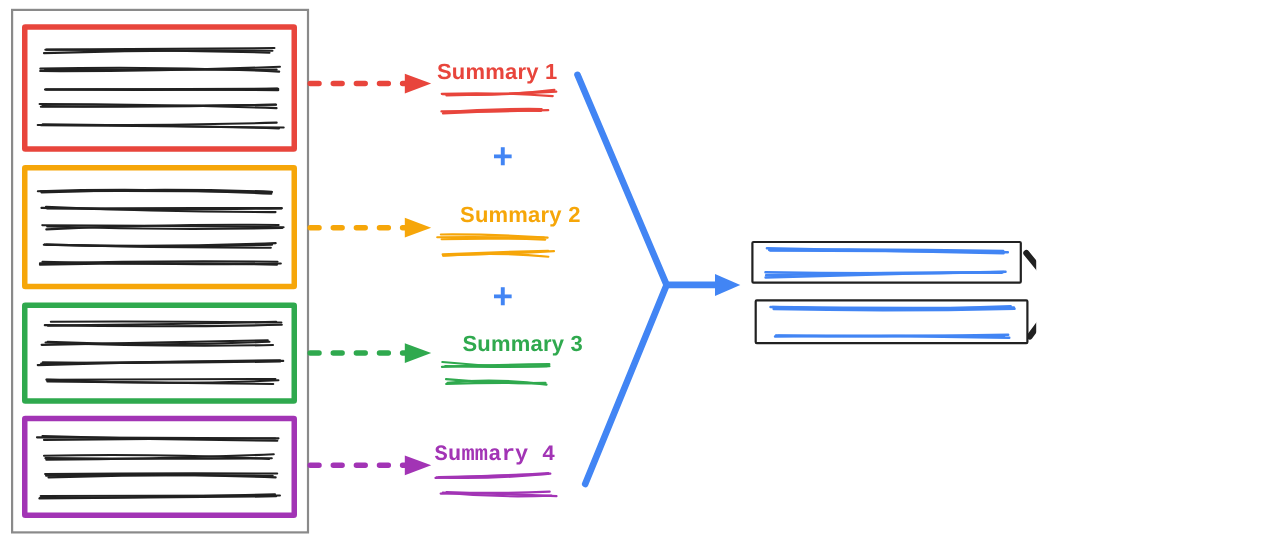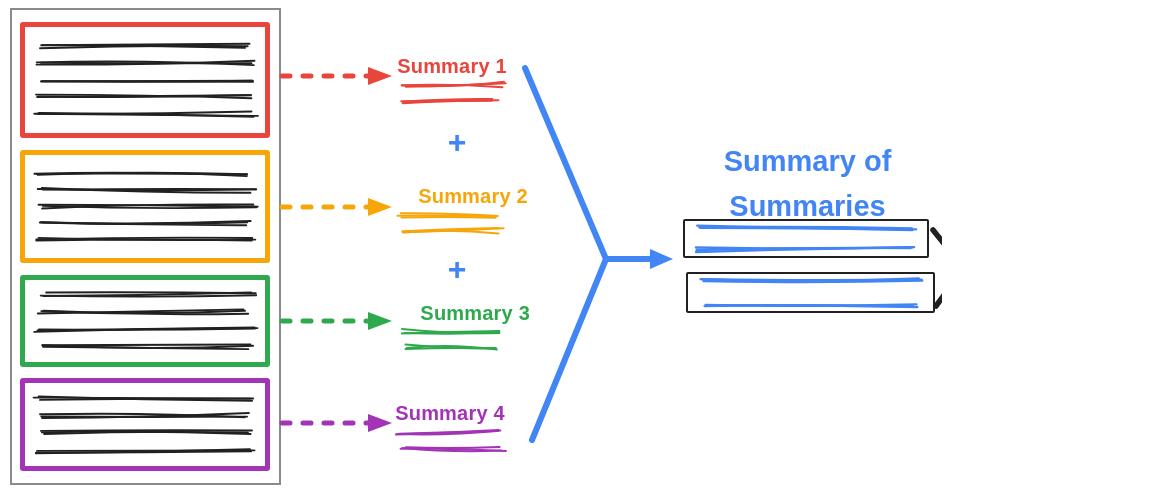--- a/index.html
+++ b/index.html
@@ -181,34 +181,30 @@
   <div class="abs s-label" style="left: 370px; top: 302px; text-align: right; --c: #2FA94E;">Summary 3</div>
   <svg class="abs lscr" style="left: 386px; top: 327px; width: 126px; height: 24px; --c: #2FA94E;">
       <path d="M 16.1 2.1 Q 63.2 7.1 113.5 5.9" fill="none" stroke="#2FA94E" stroke-width="2" stroke-linecap="round"></path>
       <path d="M 18.8 5.9 Q 63.2 7.4 111.5 5.8" fill="none" stroke="#2FA94E" stroke-width="2" stroke-linecap="round"></path>
       <path d="M 15.8 6.5 Q 63.2 4.7 113.4 4.1" fill="none" stroke="#2FA94E" stroke-width="2" stroke-linecap="round"></path>
       <path d="M 19.6 22.1 Q 63.3 20.3 107.9 21.5" fill="none" stroke="#2FA94E" stroke-width="2" stroke-linecap="round"></path>
       <path d="M 19.5 17.6 Q 63.3 21.9 109.9 21.1" fill="none" stroke="#2FA94E" stroke-width="2" stroke-linecap="round"></path>
       <path d="M 20.8 21.1 Q 63.3 16.4 110.8 22.6" fill="none" stroke="#2FA94E" stroke-width="2" stroke-linecap="round"></path>
     </svg>
 
-  <div class="abs s-label" style="left: 370px; top: 402px; --c: #A234B5;">Summary 4</div>
+  <div class="abs s-label" style="left: 370px; top: 402px; font-family: Liberation Mono, monospace; --c: #A234B5;">Summary 4</div>
   <svg class="abs lscr" style="left: 386px; top: 428px; width: 128px; height: 26px; --c: #A234B5;">
       <path d="M 9.9 6.5 Q 61.7 4.5 112.1 2.9" fill="none" stroke="#A234B5" stroke-width="2" stroke-linecap="round"></path>
       <path d="M 13.1 5.7 Q 61.7 5.2 112.5 2.1" fill="none" stroke="#A234B5" stroke-width="2" stroke-linecap="round"></path>
       <path d="M 11.1 6.0 Q 61.7 7.8 114.3 2.6" fill="none" stroke="#A234B5" stroke-width="2" stroke-linecap="round"></path>
       <path d="M 14.6 20.7 Q 67.1 20.0 119.9 23.1" fill="none" stroke="#A234B5" stroke-width="2" stroke-linecap="round"></path>
       <path d="M 16.6 19.9 Q 67.1 24.7 115.2 22.5" fill="none" stroke="#A234B5" stroke-width="2" stroke-linecap="round"></path>
       <path d="M 19.9 19.3 Q 67.1 21.0 113.7 18.9" fill="none" stroke="#A234B5" stroke-width="2" stroke-linecap="round"></path>
     </svg>
 
-  <div class="abs sos-title" style="--c: #4285F4;">
-    <div>Summary of</div>
-    <div>Summaries</div>
-  </div>
 
   <div class="abs txtbox" style="left: 683px; top: 219px; width: 246px; height: 39px; --c: #212121;">
     <svg style="--c: #4285F4;">
         <path d="M 12.2 4.7 Q 120.5 7.3 227.3 9.2" fill="none" stroke="#4285F4" stroke-width="2.3" stroke-linecap="round"></path>
         <path d="M 15.3 6.8 Q 120.5 7.0 231.2 8.3" fill="none" stroke="#4285F4" stroke-width="2.3" stroke-linecap="round"></path>
         <path d="M 14.3 6.3 Q 120.5 5.2 227.0 7.3" fill="none" stroke="#4285F4" stroke-width="2.3" stroke-linecap="round"></path>
         <path d="M 10.9 26.5 Q 119.6 28.7 229.1 26.1" fill="none" stroke="#4285F4" stroke-width="2.3" stroke-linecap="round"></path>
         <path d="M 11.0 31.2 Q 119.6 27.6 227.5 26.3" fill="none" stroke="#4285F4" stroke-width="2.3" stroke-linecap="round"></path>
         <path d="M 11.5 29.2 Q 119.6 26.1 225.7 27.0" fill="none" stroke="#4285F4" stroke-width="2.3" stroke-linecap="round"></path>
       </svg>

